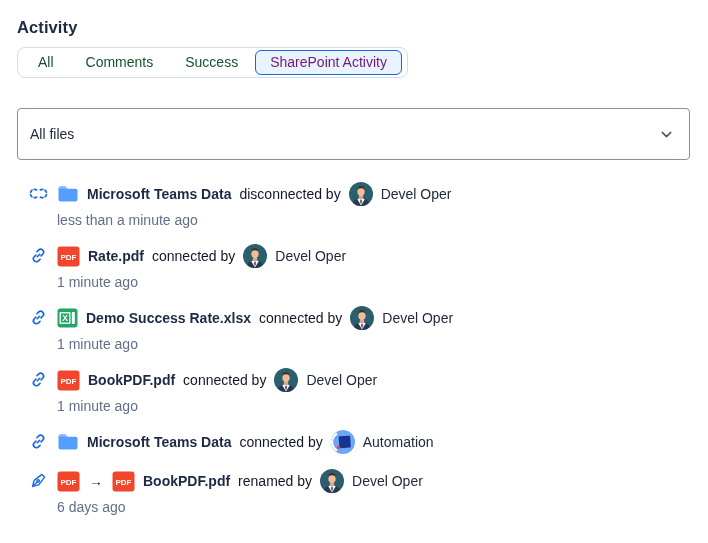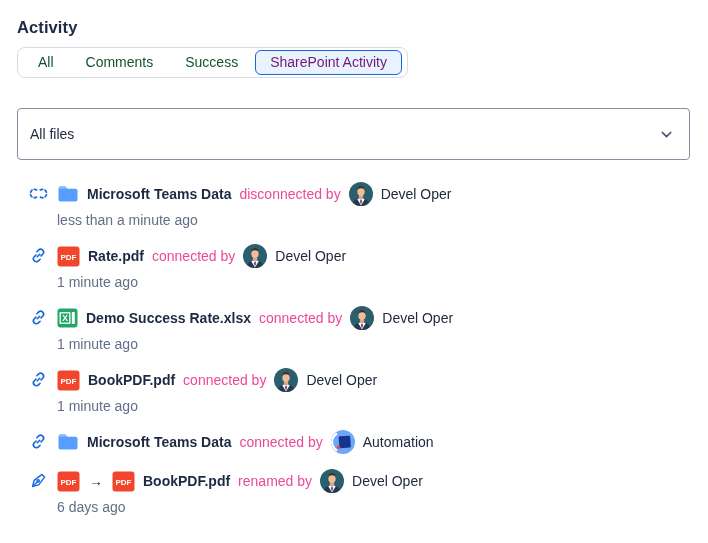--- a/index.html
+++ b/index.html
@@ -35,21 +35,21 @@
   .filter-value{font-size:14px;color:#222a41;}
   .chev{display:inline-flex;}
   
   .list{padding-left:12px;}
   .row{display:flex;align-items:flex-start;margin-bottom:15px;}
   .action-ic{width:19px;height:19px;flex:0 0 19px;margin-top:2px;display:inline-flex;}
   .row-body{margin-left:9px;}
   .line1{display:flex;align-items:center;gap:8px;min-height:24px;flex-wrap:nowrap;}
   .file-ic{display:inline-flex;flex:0 0 auto;}
   .fname{font-weight:700;font-size:14px;color:#1c2a43;white-space:nowrap;}
-  .atext{font-size:14px;color:#ec4899;white-space:nowrap;}
+  .atext{font-size:14px;color:#0f172a;white-space:nowrap;}
   .arrow{font-size:14px;color:#222a41;padding:0 1px;}
   .avatar{width:24px;height:24px;border-radius:50%;overflow:hidden;flex:0 0 24px;display:inline-flex;}
   .uname{font-size:14px;color:#222a41;white-space:nowrap;}
   .line2{font-size:14px;color:#626F86;margin-top:5px;line-height:18px;}
 </style>
 </head>
 <body>
 
 <div class="wrap">
   <h2 class="page-title">Activity</h2>

